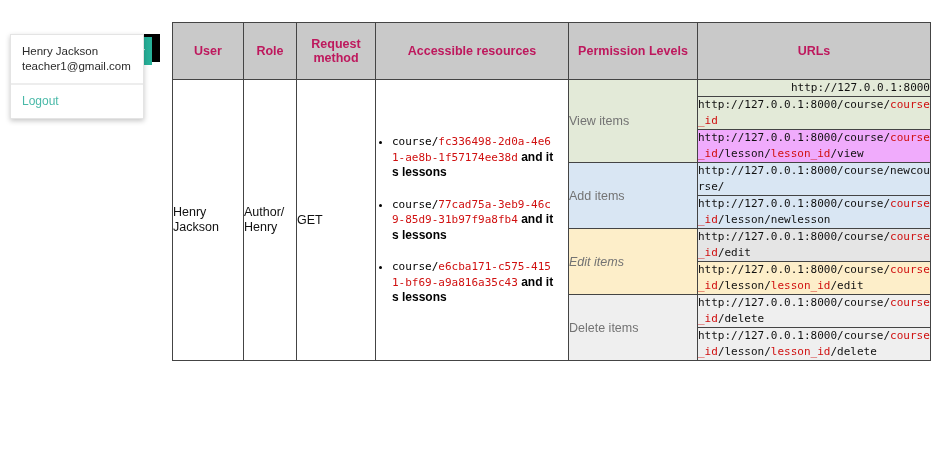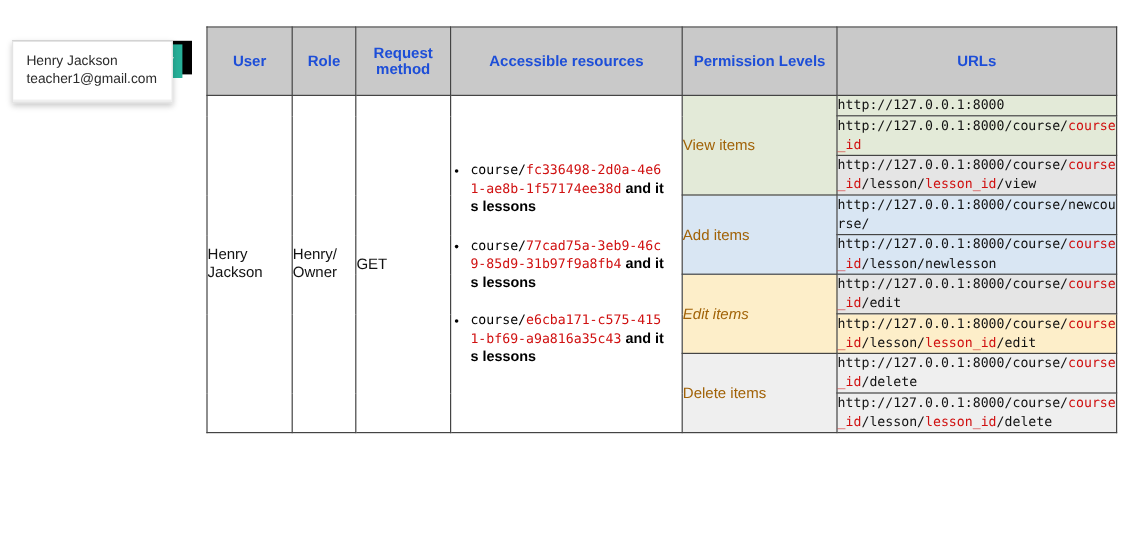--- a/index.html
+++ b/index.html
@@ -87,21 +87,21 @@
     table-layout: fixed;
     width: 758px;
   }
   #perm-table td, #perm-table th {
     border: 1px solid #444444;
     vertical-align: middle;
     padding: 0;
   }
   #perm-table thead th {
     background: #c9c9c9;
-    color: #1d4ed8;
+    color: #be185d;
     font-size: 12.5px;
     font-weight: bold;
     text-align: center;
     height: 50px;
     padding: 3px 4px;
     line-height: 14px;
   }
   .col-user    { width: 71px; }
   .col-role    { width: 53px; }
   .col-method  { width: 79px; }
@@ -142,21 +142,21 @@
   .res-tail {
     font-family: "Liberation Sans", sans-serif;
     font-size: 12px;
     font-weight: bold;
     color: #000000;
   }
 
   
   .perm-label {
     font-size: 12.5px;
-    color: #a16207;
+    color: #737373;
     padding: 6px 9px;
     vertical-align: middle;
     text-align: left;
     margin-left: 32px;
   }
 
   
   .url-cell {
     font-family: "DejaVu Sans Mono", monospace;
     font-size: 11px;
@@ -177,20 +177,23 @@
   </div>
 </div>
 
 <div id="account-dropdown">
   <div class="dd-section">
     <div class="dd-user-name">Henry Jackson</div>
     <div class="dd-user-email">teacher1@gmail.com</div>
   </div>
   <div class="dd-divider"></div>
   <div class="dd-divider"></div>
+  <div class="dd-section">
+    <div class="dd-link">Logout</div>
+  </div>
 </div>
 
 <table id="perm-table">
   <colgroup>
     <col class="col-user">
       <col class="col-role">
       <col class="col-method">
     <col class="col-res">
       <col class="col-perm">
       <col class="col-urls">
@@ -201,37 +204,37 @@
       <th>Role</th>
       <th>Request method</th>
       <th>Accessible resources</th>
       <th>Permission Levels</th>
       <th>URLs</th>
     </tr>
   </thead>
   <tbody id="perm-body">
       <tr>
         <td rowspan="9" class="cell-plain">Henry Jackson</td>
-        <td rowspan="9" class="cell-plain">Henry/ Owner</td>
+        <td rowspan="9" class="cell-plain">Author/ Henry</td>
         <td rowspan="9" class="cell-plain">GET</td>
         <td rowspan="9" class="cell-plain" id="resources-cell">
           <ul>
             <li><span>course/</span><span class="res-uuid">fc336498-2d0a-4e61-ae8b-1f57174ee38d</span><span class="res-tail"> and its lessons</span></li>
             <li><span>course/</span><span class="res-uuid">77cad75a-3eb9-46c9-85d9-31b97f9a8fb4</span><span class="res-tail"> and its lessons</span></li>
             <li><span>course/</span><span class="res-uuid">e6cba171-c575-4151-bf69-a9a816a35c43</span><span class="res-tail"> and its lessons</span></li>
           </ul>
         </td>
         <td rowspan="3" class="perm-label" style="background: rgb(227, 234, 216);">View items</td>
-        <td class="url-cell" style="background: rgb(227, 234, 216);"><span>http://127.0.0.1:8000</span></td>
+        <td class="url-cell" style="background: rgb(227, 234, 216); text-align: right;"><span>http://127.0.0.1:8000</span></td>
       </tr>
       <tr>
         <td class="url-cell" style="background: rgb(227, 234, 216);"><span>http://127.0.0.1:8000/course/</span><span class="url-var">course_id</span></td>
       </tr>
       <tr>
-        <td class="url-cell" style="background: #e5e5e5;"><span>http://127.0.0.1:8000/course/</span><span class="url-var">course_id</span><span>/lesson/</span><span class="url-var">lesson_id</span><span>/view</span></td>
+        <td class="url-cell" style="background: #f0abfc;"><span>http://127.0.0.1:8000/course/</span><span class="url-var">course_id</span><span>/lesson/</span><span class="url-var">lesson_id</span><span>/view</span></td>
       </tr>
       <tr>
         <td rowspan="2" class="perm-label" style="background: rgb(217, 230, 243);">Add items</td>
         <td class="url-cell" style="background: rgb(217, 230, 243);"><span>http://127.0.0.1:8000/course/newcourse/</span></td>
       </tr>
       <tr>
         <td class="url-cell" style="background: rgb(217, 230, 243);"><span>http://127.0.0.1:8000/course/</span><span class="url-var">course_id</span><span>/lesson/newlesson</span></td>
       </tr>
       <tr>
         <td rowspan="2" class="perm-label" style="background: rgb(253, 238, 201); font-style: italic;">Edit items</td>

